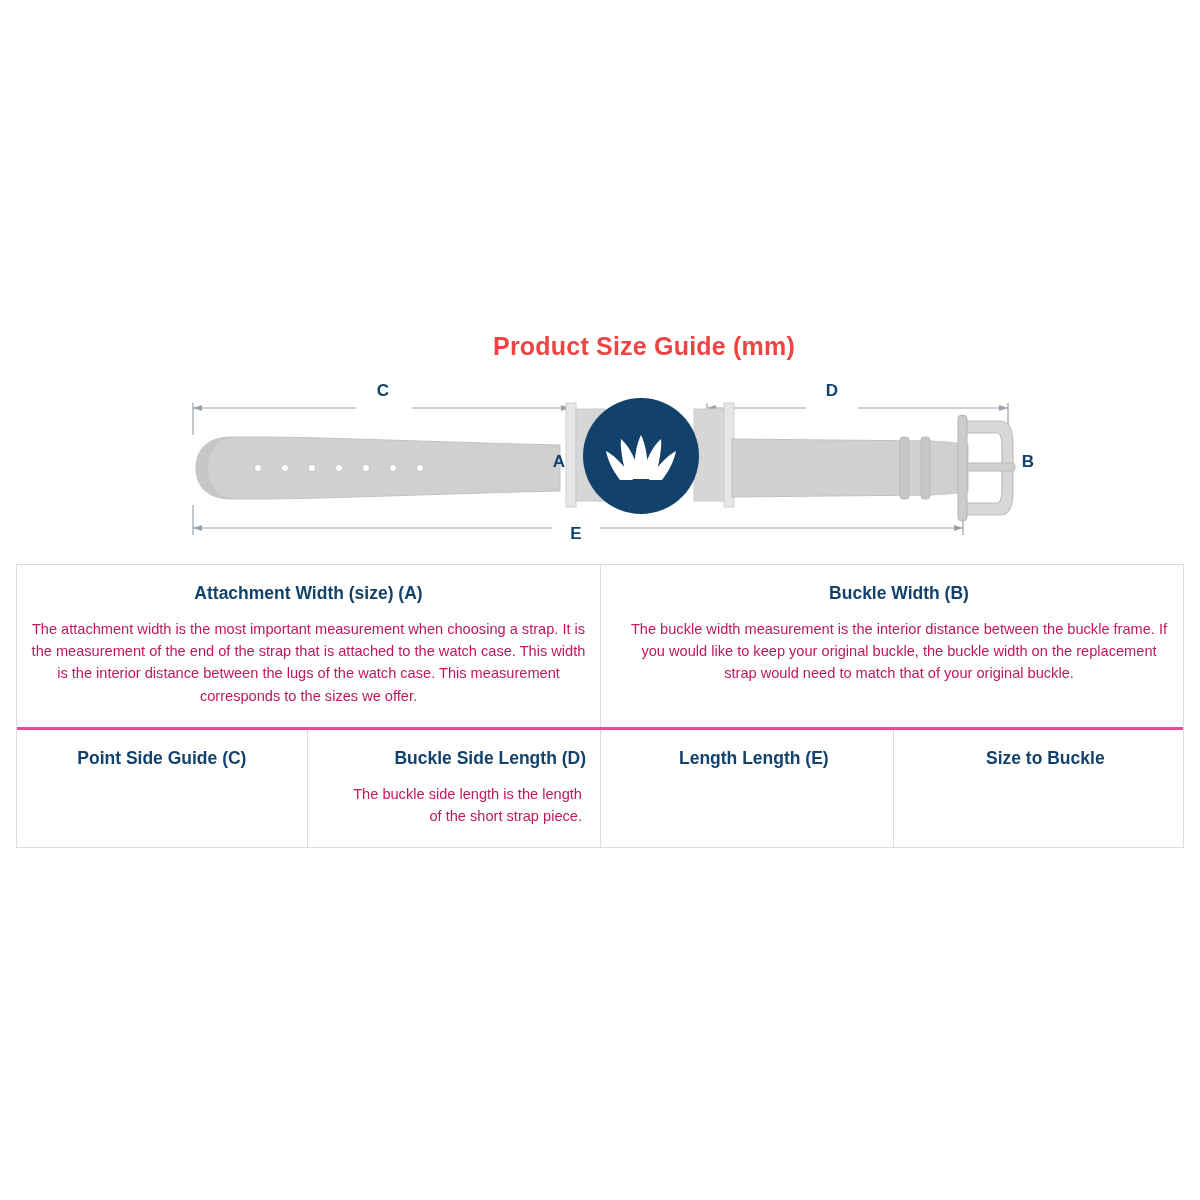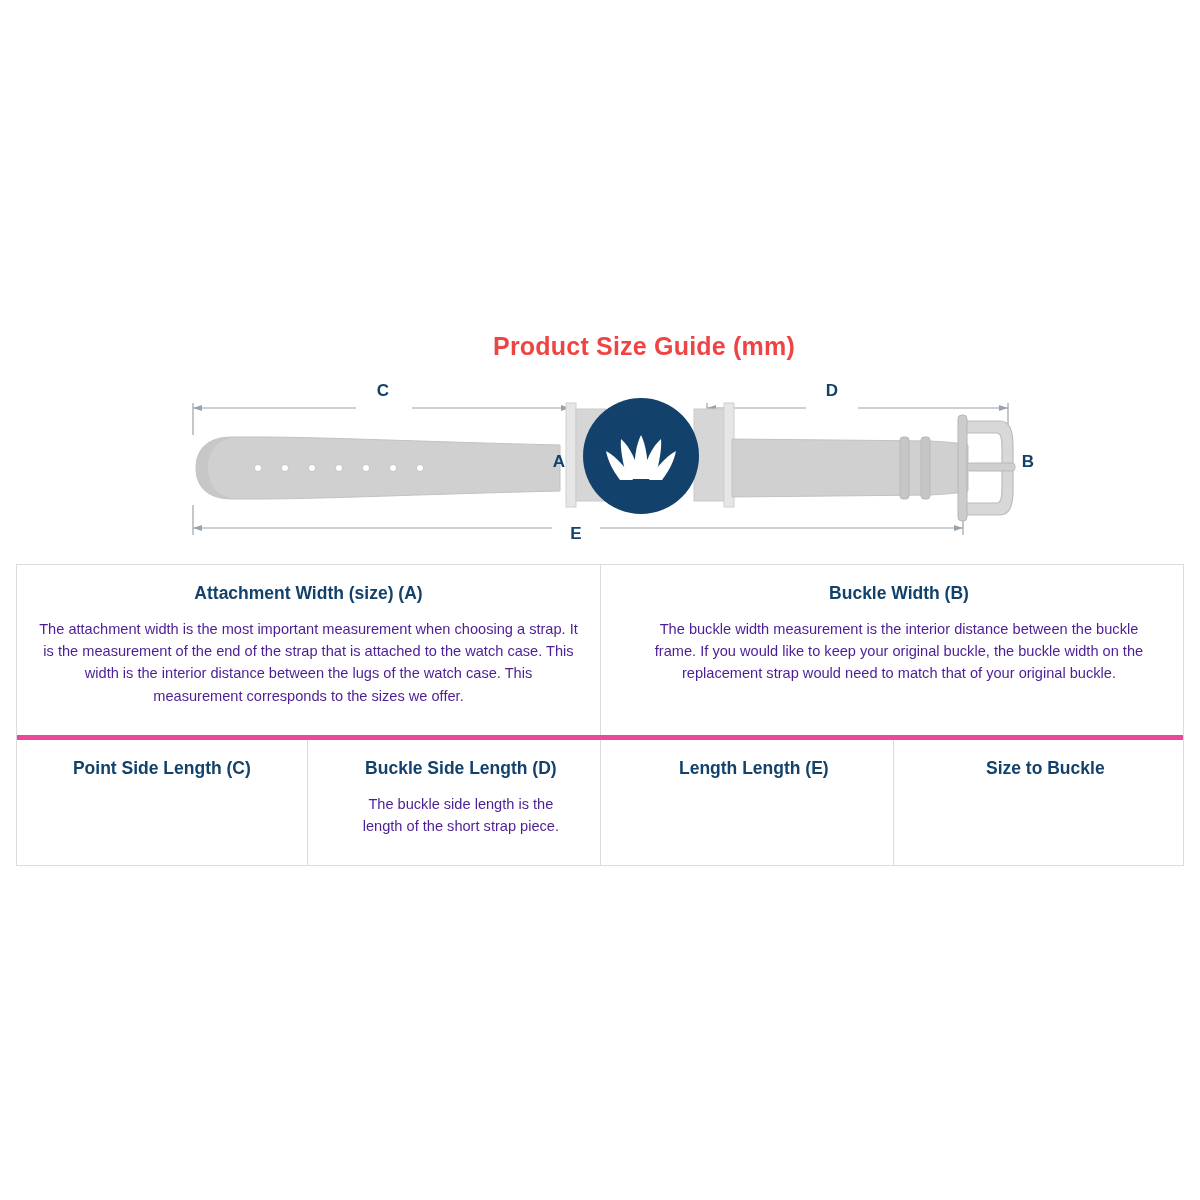--- a/index.html
+++ b/index.html
@@ -57,47 +57,47 @@
     width: 1168px;
     border: 1px solid #dcdcdc;
     box-sizing: border-box;
   }
   .row {
     display: flex;
     width: 100%;
     box-sizing: border-box;
   }
   .row.top {
-    border-bottom: 5px solid #ec4899;
+    border-bottom: 3px solid #ec4899;
   }
   .cell {
     box-sizing: border-box;
     padding: 18px 14px 20px 14px;
     text-align: center;
   }
   .cell + .cell {
     border-left: 1px solid #dcdcdc;
     padding-left: 28px;
   }
   .cell h3 {
     margin: 0 0 14px 0;
     font-size: 17.5px;
     font-weight: bold;
     color: #12426b;
     line-height: 1.2;
   }
   .cell p {
-    margin: 8px;
+    margin: 0;
     font-size: 14.6px;
     line-height: 1.52;
-    color: #4c1d95;
+    color: #be185d;
   }
   .row.top .cell { width: 50%; }
   .row.bottom .cell.c1 { width: 24.85%; }
-  .row.bottom .cell.c2 { width: 25.15%; }
+  .row.bottom .cell.c2 { width: 25.15%; text-align: right; }
   .row.bottom .cell.c3 { width: 25.1%; }
   .row.bottom .cell.c4 { width: 24.9%; }
   .row.bottom .cell p { padding: 0 4px; }
 </style>
 </head>
 <body>
 
 <div id="page">
 
   <div class="title">Product Size Guide (mm)</div>
@@ -187,21 +187,21 @@
         <p>The attachment width is the most important measurement when choosing a strap. It is the measurement of the end of the strap that is attached to the watch case. This width is the interior distance between the lugs of the watch case. This measurement corresponds to the sizes we offer.</p>
       </div>
       <div class="cell">
         <h3>Buckle Width (B)</h3>
         <p>The buckle width measurement is the interior distance between the buckle frame. If you would like to keep your original buckle, the buckle width on the replacement strap would need to match that of your original buckle.</p>
       </div>
     </div>
 
     <div class="row bottom">
       <div class="cell c1">
-        <h3>Point Side Length (C)</h3>
+        <h3>Point Side Guide (C)</h3>
       </div>
       <div class="cell c2">
         <h3>Buckle Side Length (D)</h3>
         <p>The buckle side length is the length of the short strap piece.</p>
       </div>
       <div class="cell c3">
         <h3>Length Length (E)</h3>
       </div>
       <div class="cell c4">
         <h3>Size to Buckle</h3>

